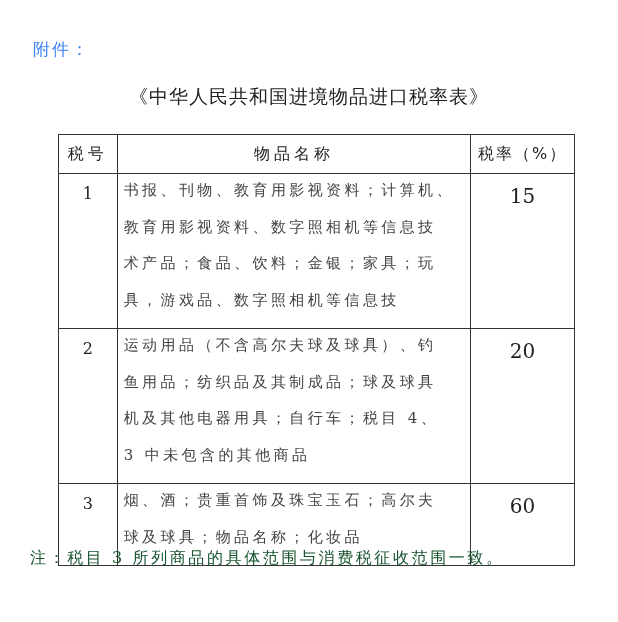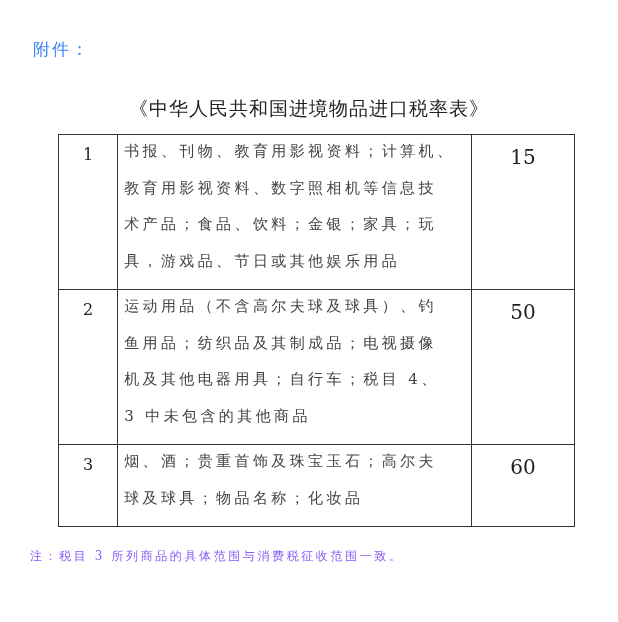--- a/index.html
+++ b/index.html
@@ -1,63 +1,68 @@
 <!DOCTYPE html>
 <html><head>
 <meta charset="utf-8">
 <style>
   html, body { margin: 0; padding: 0; }
   body {
     width: 618px; height: 622px; background: #ffffff; position: relative; overflow: hidden;
     font-family: "DejaVu Serif", "Liberation Serif", serif; color: #333;
   }
   .attach { position: absolute; left: 33px; top: 38px; font-size: 17px; color: #3b82f6; letter-spacing: 2px; }
-  .title { position: absolute; left: 0; width: 618px; top: 96px; text-align: center; font-size: 19px; color: #222; font-family: "DejaVu Sans", sans-serif; letter-spacing: 1px; }
+  .title { position: absolute; left: 0; width: 618px; top: 84px; text-align: center; font-size: 19px; color: #222; font-family: "DejaVu Sans", sans-serif; letter-spacing: 1px; }
   table {
     position: absolute; left: 58px; top: 134px; width: 517px;
     border-collapse: collapse; font-size: 15px;
   }
   td, th { border: 1.5px solid #333; vertical-align: top; }
   th { height: 36px; font-weight: normal; font-size: 16px; vertical-align: middle; color: #222; letter-spacing: 4px; font-family: "DejaVu Sans", sans-serif; }
   .c1 { width: 61px; text-align: center; }
   .c2 { width: 344px; }
   .c3 { width: 108px; text-align: center; }
   td.num { padding-top: 10px; font-size: 16px; color: #222; }
   td.desc { padding: 8px 4px 0 6px; line-height: 36.5px; letter-spacing: 3.4px; color: #444; font-size: 15px; }
   td.rate { padding-top: 10px; font-size: 20px; color: #222; }
   .line { display: block; white-space: nowrap; margin-top: -10px; margin-bottom: 10px; }
-  .note { position: absolute; left: 30px; top: 548px; font-size: 12px; color: #8b5cf6; letter-spacing: 2.6px; }
+  .note { position: absolute; left: 30px; top: 548px; font-size: 16px; color: #14532d; letter-spacing: 2.6px; }
 </style>
 </head>
 <body>
 
 <div class="attach">附件：</div>
 <div class="title">《中华人民共和国进境物品进口税率表》</div>
 
 <table>
   <tbody>
+      <tr>
+    <th class="c1">税号</th>
+    <th class="c2">物品名称</th>
+    <th class="c3" style="letter-spacing:2px">税率（%）</th>
+  </tr>
   <tr style="height:147px">
     <td class="c1 num">1</td>
     <td class="c2 desc">
       <span class="line">书报、刊物、教育用影视资料；计算机、</span>
       <span class="line">教育用影视资料、数字照相机等信息技</span>
       <span class="line">术产品；食品、饮料；金银；家具；玩</span>
-      <span class="line">具，游戏品、节日或其他娱乐用品</span>
+      <span class="line">具，游戏品、数字照相机等信息技</span>
     </td>
     <td class="c3 rate">15</td>
   </tr>
   <tr style="height:147px">
     <td class="c1 num">2</td>
     <td class="c2 desc">
       <span class="line">运动用品（不含高尔夫球及球具）、钓</span>
-      <span class="line">鱼用品；纺织品及其制成品；电视摄像</span>
+      <span class="line">鱼用品；纺织品及其制成品；球及球具</span>
       <span class="line">机及其他电器用具；自行车；税目 4、</span>
       <span class="line">3 中未包含的其他商品</span>
     </td>
-    <td class="c3 rate">50</td>
+    <td class="c3 rate">20</td>
   </tr>
   <tr style="height:74px">
     <td class="c1 num">3</td>
     <td class="c2 desc">
       <span class="line">烟、酒；贵重首饰及珠宝玉石；高尔夫</span>
       <span class="line">球及球具；物品名称；化妆品</span>
     </td>
     <td class="c3 rate">60</td>
   </tr>
 </tbody>

